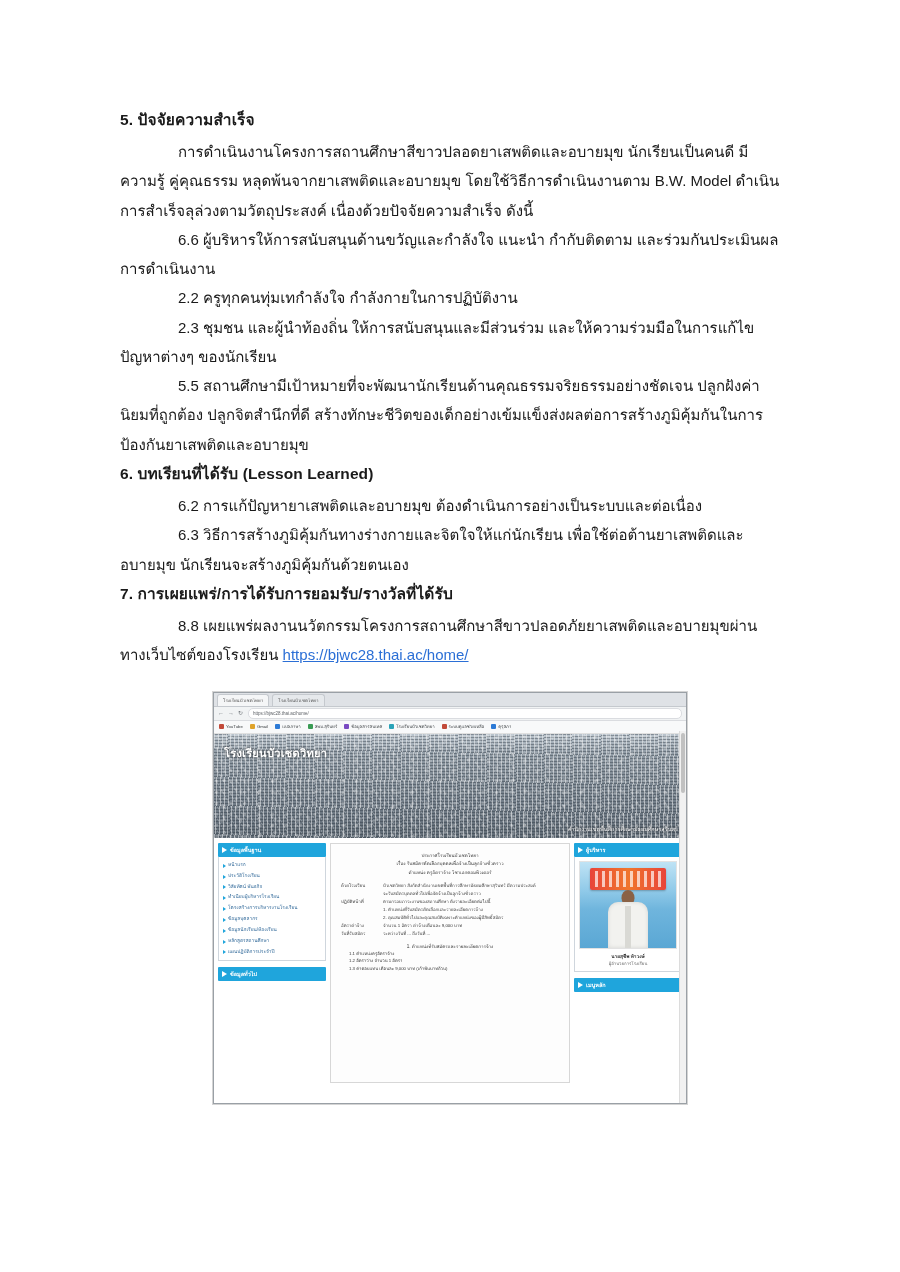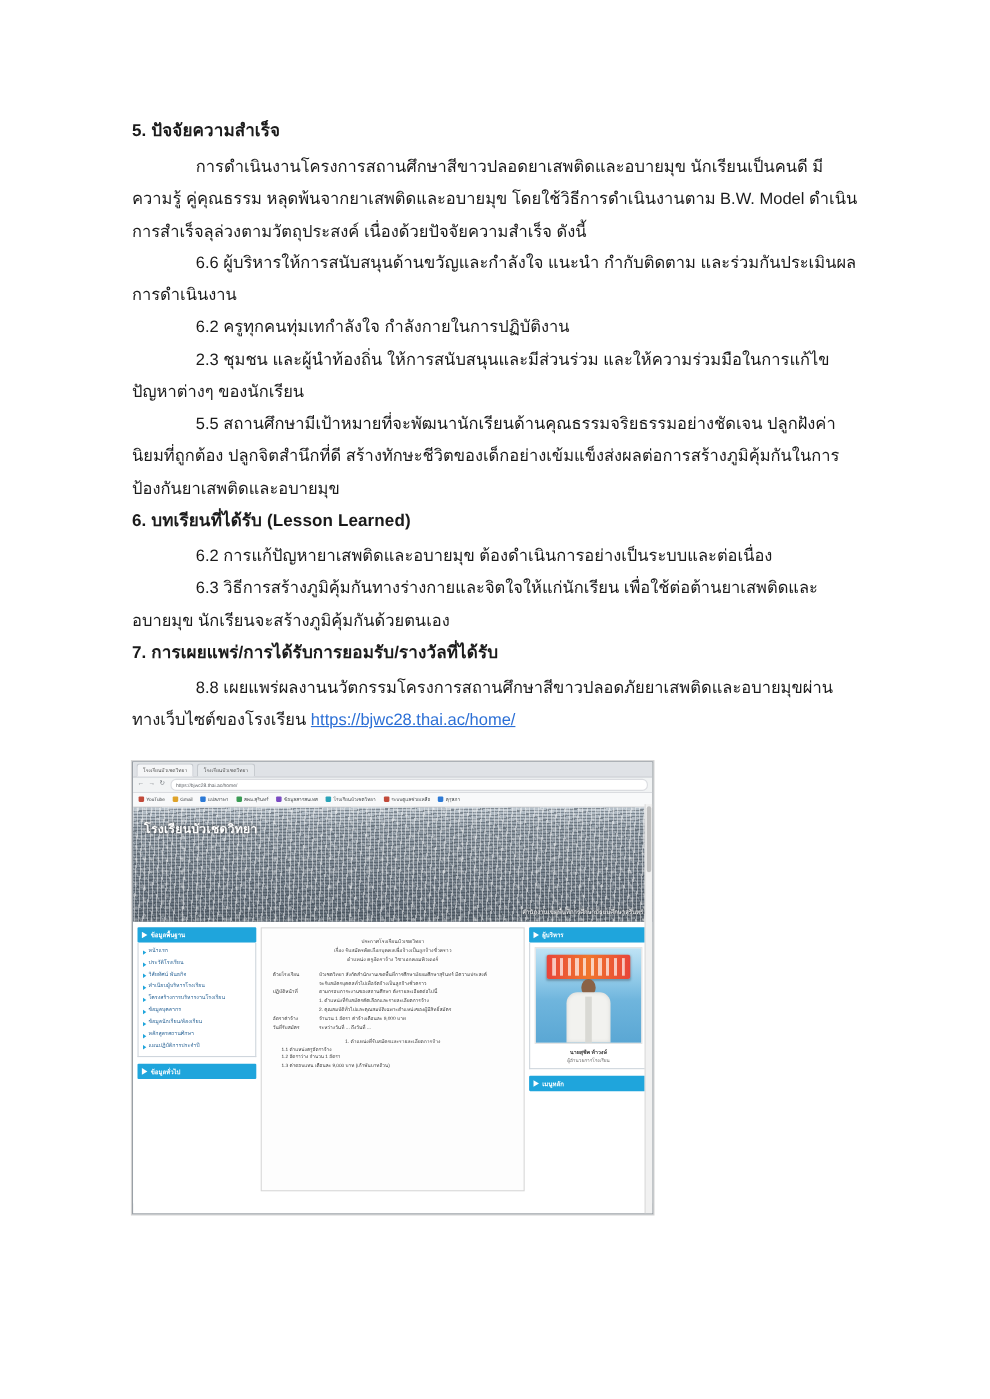--- a/index.html
+++ b/index.html
@@ -43,21 +43,21 @@
   .block {
     margin-bottom: 0;
   }
   .link {
     color: #2b6fd6;
     text-decoration: underline;
   }
   .screenshot-wrap {
     margin-top: 22px;
     display: flex;
-    justify-content: flex-start;
+    justify-content: center;
   }
   
   .browser {
     width: 472px;
     height: 410px;
     border: 1px solid #9aa0a6;
     background: #ffffff;
     overflow: hidden;
     position: relative;
     font-size: 5px;
@@ -377,21 +377,21 @@
 <body>
 
 <div class="page">
 
   <div class="doc-body">
 
     <div class="block">
       <div class="heading">5. ปัจจัยความสำเร็จ</div>
       <p class="para indent">การดำเนินงานโครงการสถานศึกษาสีขาวปลอดยาเสพติดและอบายมุข นักเรียนเป็นคนดี มีความรู้ คู่คุณธรรม หลุดพ้นจากยาเสพติดและอบายมุข โดยใช้วิธีการดำเนินงานตาม B.W. Model  ดำเนินการสำเร็จลุล่วงตามวัตถุประสงค์ เนื่องด้วยปัจจัยความสำเร็จ ดังนี้</p>
       <p class="para indent">6.6 ผู้บริหารให้การสนับสนุนด้านขวัญและกำลังใจ แนะนำ กำกับติดตาม และร่วมกันประเมินผลการดำเนินงาน</p>
-      <p class="para indent">6.2 ครูทุกคนทุ่มเทกำลังใจ กำลังกายในการปฏิบัติงาน</p>
+      <p class="para indent">2.2 ครูทุกคนทุ่มเทกำลังใจ กำลังกายในการปฏิบัติงาน</p>
       <p class="para indent">2.3 ชุมชน และผู้นำท้องถิ่น ให้การสนับสนุนและมีส่วนร่วม และให้ความร่วมมือในการแก้ไขปัญหาต่างๆ ของนักเรียน</p>
       <p class="para indent">5.5 สถานศึกษามีเป้าหมายที่จะพัฒนานักเรียนด้านคุณธรรมจริยธรรมอย่างชัดเจน ปลูกฝังค่านิยมที่ถูกต้อง ปลูกจิตสำนึกที่ดี สร้างทักษะชีวิตของเด็กอย่างเข้มแข็งส่งผลต่อการสร้างภูมิคุ้มกันในการป้องกันยาเสพติดและอบายมุข</p>
     </div>
 
     <div class="block">
       <div class="heading">6. บทเรียนที่ได้รับ (Lesson Learned)</div>
       <p class="para indent">6.2 การแก้ปัญหายาเสพติดและอบายมุข ต้องดำเนินการอย่างเป็นระบบและต่อเนื่อง</p>
       <p class="para indent">6.3 วิธีการสร้างภูมิคุ้มกันทางร่างกายและจิตใจให้แก่นักเรียน เพื่อใช้ต่อต้านยาเสพติดและอบายมุข นักเรียนจะสร้างภูมิคุ้มกันด้วยตนเอง</p>
     </div>
 

